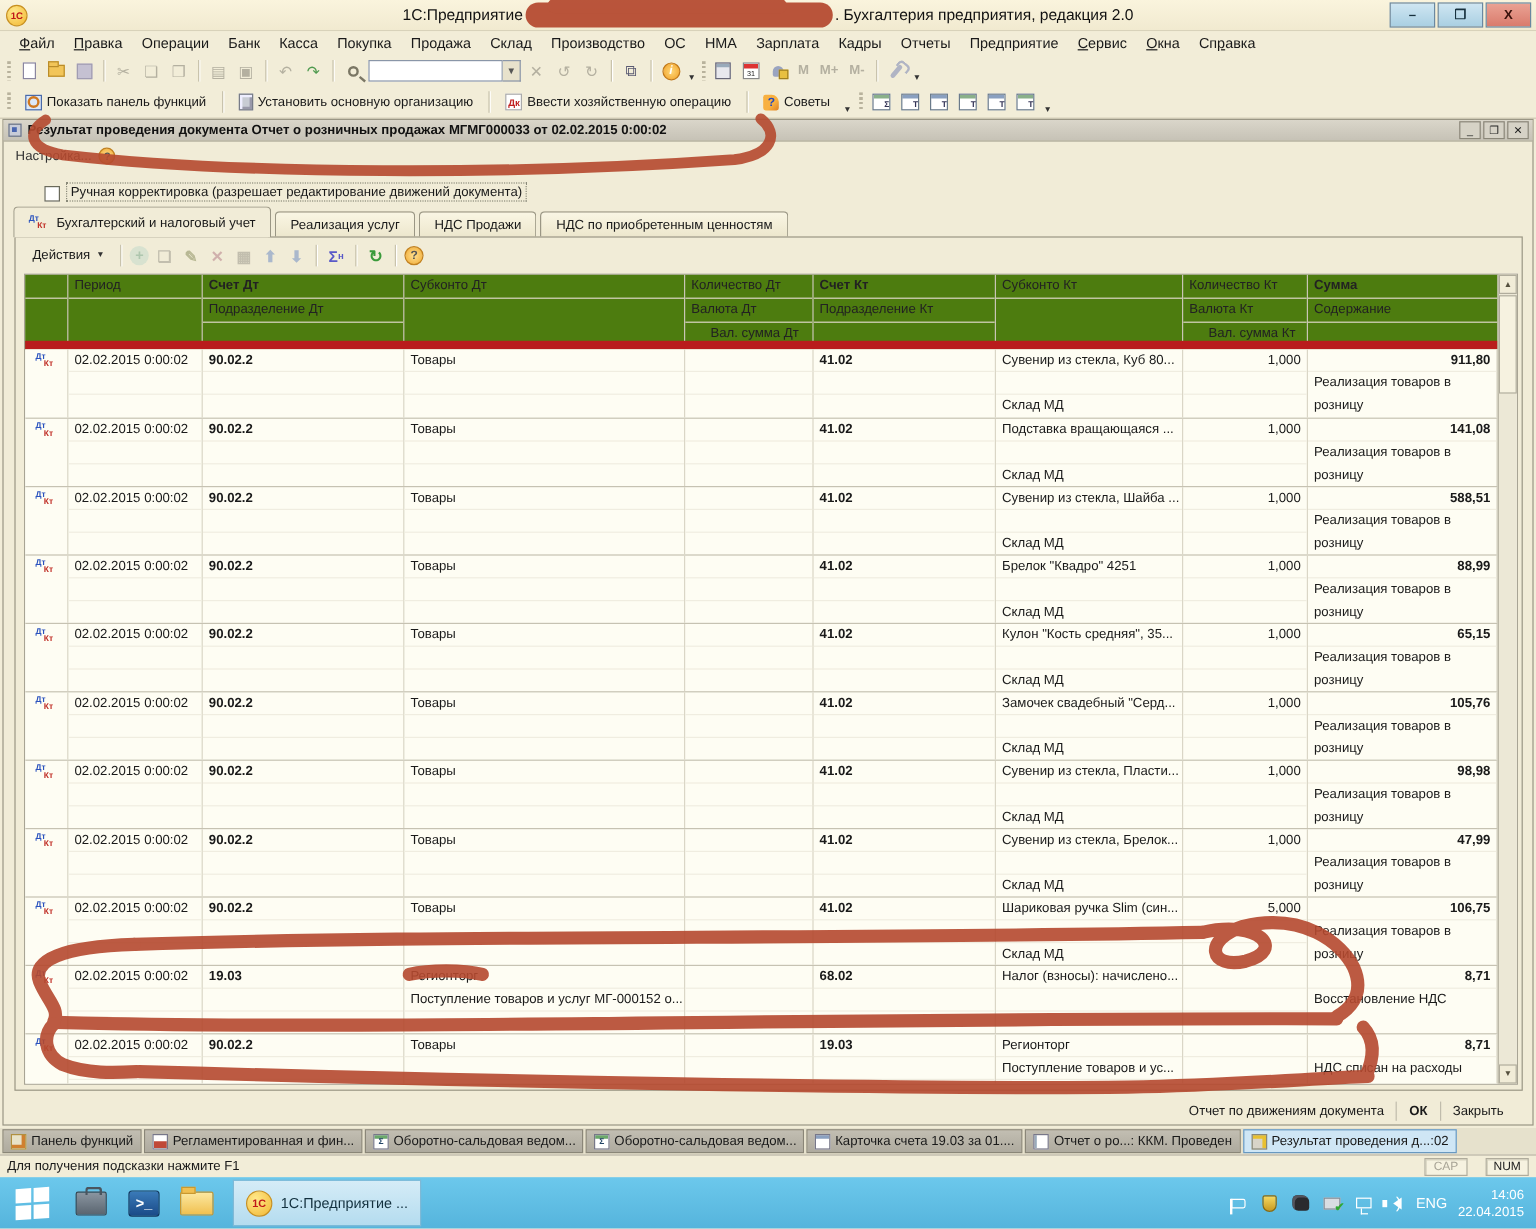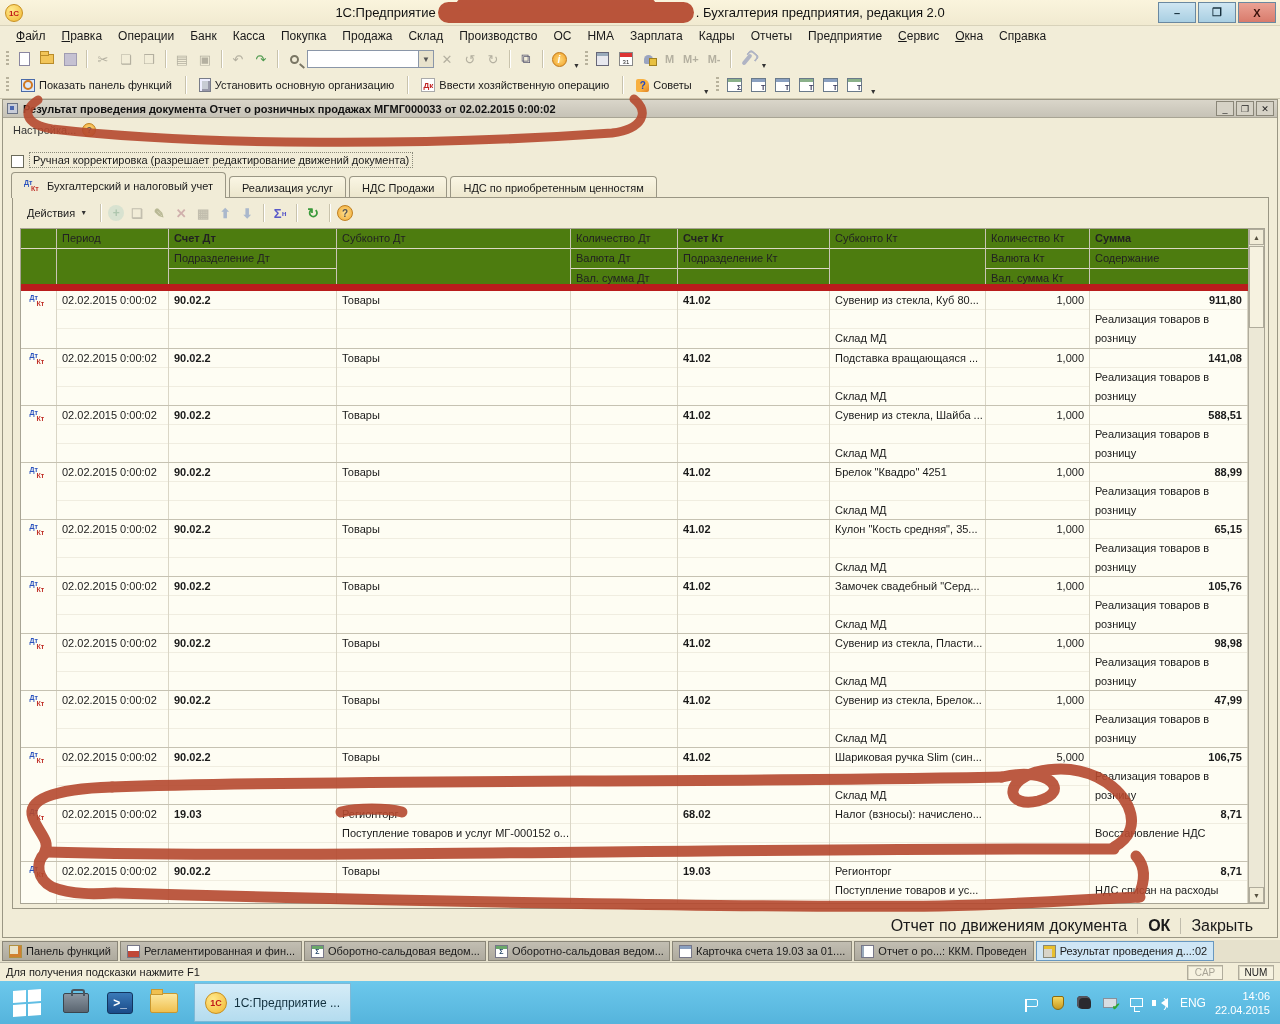--- a/index.html
+++ b/index.html
@@ -67,21 +67,21 @@
   .doc { position:absolute; left:2px; top:99px; width:1276px; height:839px; background:#f1ecd7; border:1px solid #9a9684; }
   .doc-titlebar { position:absolute; left:0; top:0; right:0; height:18px; background:linear-gradient(#dad6ca,#c6c2b6);
     border-bottom:1px solid #a8a494; display:flex; align-items:center; padding:0 4px; }
   .pin-icon { width:11px; height:11px; background:#c8ccd8; border:1px solid #6a7284; margin-right:5px; position:relative; }
   .pin-icon:after { content:""; position:absolute; left:2px; top:2px; width:4px; height:4px; background:#4a66b0; }
   .doc-title { font-weight:bold; font-size:11px; color:#111; white-space:nowrap; }
   .doc-ctl { position:absolute; right:3px; top:1px; display:flex; gap:2px; }
   .doc-ctl-btn { width:18px; height:15px; background:#d6d2c6; border:1px solid #8a8678; font-size:9px; display:flex; align-items:center; justify-content:center; color:#222; }
   .settings-row { position:absolute; left:10px; top:23px; display:flex; align-items:center; gap:6px; font-size:11px; color:#333; }
   .help-circle { width:14px; height:14px; border-radius:50%; background:radial-gradient(#ffe090,#f0a830); border:1px solid #c08020; color:#555; font-size:9px; font-weight:bold; display:flex; align-items:center; justify-content:center; }
-  .checkbox-row { position:absolute; left:8px; top:52px; display:flex; align-items:flex-end; gap:5px; }
+  .checkbox-row { position:absolute; left:34px; top:52px; display:flex; align-items:flex-end; gap:5px; }
   .checkbox { width:13px; height:13px; background:#fff; border:1px solid #6a6a5a; }
   .checkbox-label { border:1px dotted #8a8a7a; padding:1px 3px; font-size:11px; }
   .tabs { position:absolute; left:8px; top:72px; right:8px; height:26px; display:flex; align-items:flex-end; gap:3px; }
   .tab { height:22px; display:flex; align-items:center; gap:5px; padding:0 12px; background:linear-gradient(#faf6e4,#ece6cc);
     border:1px solid #9a9684; border-bottom:none; border-radius:4px 4px 0 0; font-size:11px; position:relative; }
   .tab.active { height:26px; background:#f1ecd7; z-index:2; font-size:11px; }
   .dtkt { position:relative; width:18px; height:14px; font-weight:bold; font-size:7px; }
   .dtkt .dt { position:absolute; left:0; top:0; color:#2a52be; }
   .dtkt .kt { position:absolute; left:7px; top:6px; color:#c03028; }
   .panel { position:absolute; left:9px; top:97px; right:8px; height:712px; border:1px solid #9a9684; background:#f1ecd7; z-index:1; }
@@ -98,42 +98,42 @@
   .ai.sum small { font-size:8px; color:#5a5ac8; }
   .ai.refresh { color:#3a9a3a; font-size:14px; }
   .ai.help { width:16px; height:16px; border-radius:50%; background:radial-gradient(#ffe090,#f0a830); border:1px solid #c08020; color:#555; font-size:10px; }
 
   
   .table { position:absolute; left:7px; top:30px; width:1245px; height:676px; background:#fefdf3; border:1px solid #a8a494; }
   .thead, .trow { display:grid; grid-template-columns:36px 112px 168px 234px 107px 152px 156px 104px 1fr; margin-right:16px; }
   .thead { background:#4d7c0f; border-bottom:7px solid #b91c1c; height:62px; }
   .hcell { border-right:1px solid #c9c5b5; overflow:hidden; }
   .hline { height:20px; line-height:19px; padding:0 5px; white-space:nowrap; overflow:hidden; border-bottom:1px solid #ddd8c6; color:#222; }
-  .hline:last-child { border-bottom:none; height:21px; }
+  .hline:last-child { border-bottom:none; height:21px;margin-left:16px; }
   .hline.b { font-weight:bold; }
   .hline.empty { border-bottom-color:transparent; }
   .tbody { position:absolute; left:0; top:62px; right:0; bottom:0; overflow:hidden; }
   .trow { height:57px; border-top:1px solid #c6c2b2; background:#fefdf3; }
   .trow:first-child { border-top:none; }
   .trow.last { height:43px; overflow:hidden; }
   .cell { border-right:1px solid #dad6c6; overflow:hidden; position:relative; }
   .line { height:19px; line-height:18px; padding:0 5px; white-space:nowrap; overflow:hidden; border-bottom:1px solid #f0ede0; font-size:11px; }
   .line:last-child { border-bottom:none; }
   .line.b { font-weight:bold; }
   .line.r { text-align:right; }
   .content-wrap { height:38px; line-height:19px; padding:0 5px; overflow:hidden; font-size:11px; }
   .icon-cell { display:flex; justify-content:center; padding-top:3px; }
   .vscroll { position:absolute; right:0; top:0; bottom:0; width:16px; background:#ece8d6; border-left:1px solid #b0ac9c; }
   .vs-arrow { height:16px; display:flex; align-items:center; justify-content:center; font-size:7px; color:#55503e; background:#f1ecd7; border:1px solid #b0ac9c; }
   .vs-arrow.down { position:absolute; bottom:0; left:0; right:0; }
   .vs-thumb { position:absolute; left:0; right:0; top:17px; height:82px; background:#f6f2e0; border:1px solid #b0ac9c; }
 
   
   .doc-footer { position:absolute; right:14px; top:815px; display:flex; align-items:center; height:22px; }
-  .f-btn { padding:2px 10px; font-size:16px; white-space:nowrap; }
+  .f-btn { padding:2px 10px; font-size:11px; white-space:nowrap; }
   .f-btn.ok { font-weight:bold; }
   .f-sep { width:1px; height:16px; background:#c0bcac; }
 
   
   .window-bar { position:absolute; left:0; top:940px; width:1280px; height:22px; background:#e6e1cc; display:flex; gap:2px; padding:1px 2px; }
   .wb-btn { display:flex; align-items:center; gap:4px; padding:0 6px; background:linear-gradient(#c2beb2,#aeaa9e); border:1px solid #8a8678; font-size:11px; white-space:nowrap; overflow:hidden; max-width:182px; }
   .wb-btn.active { background:#cfe6f5; border-color:#6898c0; }
   .wb-ico { width:13px; height:13px; flex:none; background:#fff; border:1px solid #778; font-size:7px; display:flex; align-items:center; justify-content:center; }
   .wb-ico.functions-panel-icon { background:#e8e2c8; border-color:#b09040; box-shadow:inset -3px -3px 0 #d08030; }
   .wb-ico.report-icon { box-shadow:inset 0 -6px 0 #c04838; }

